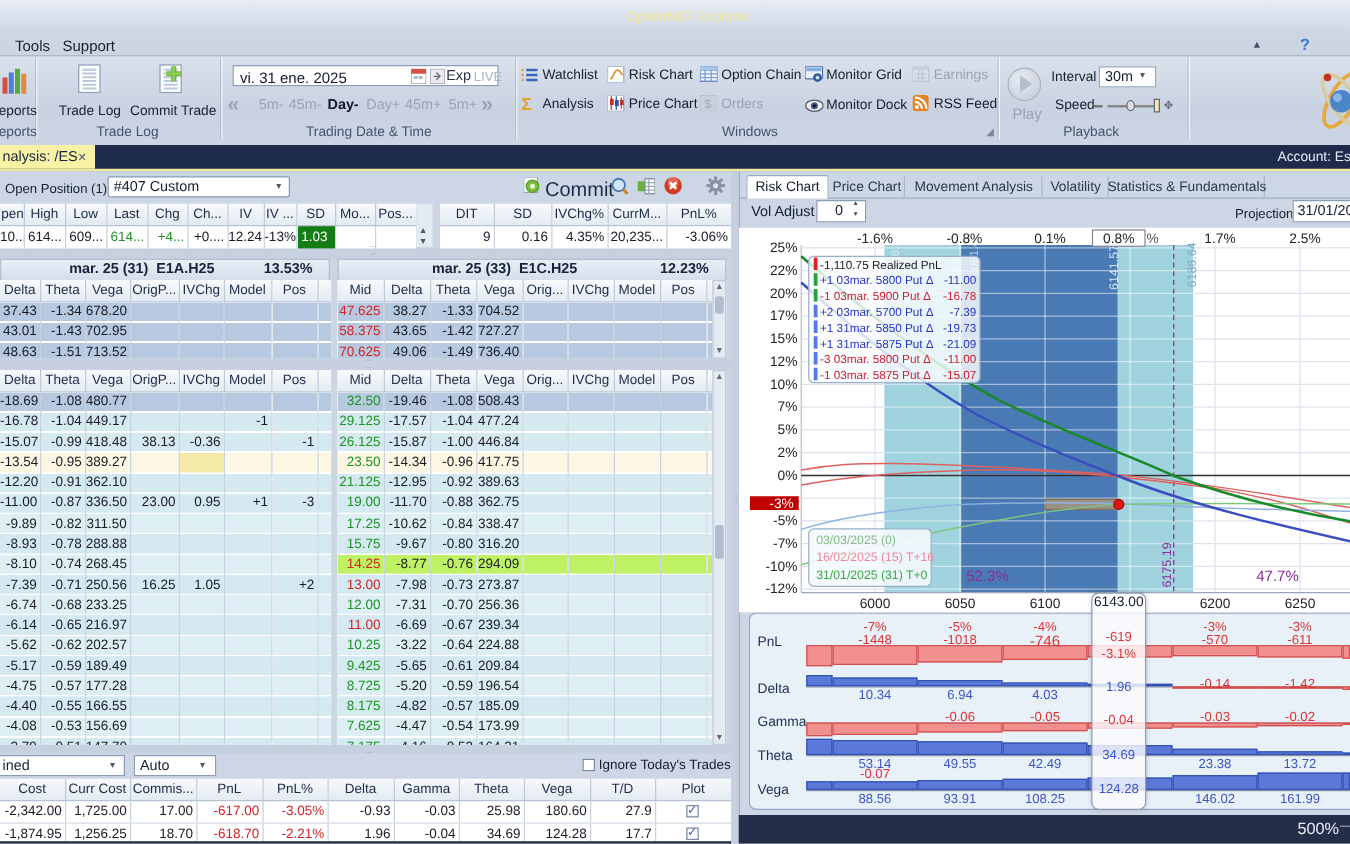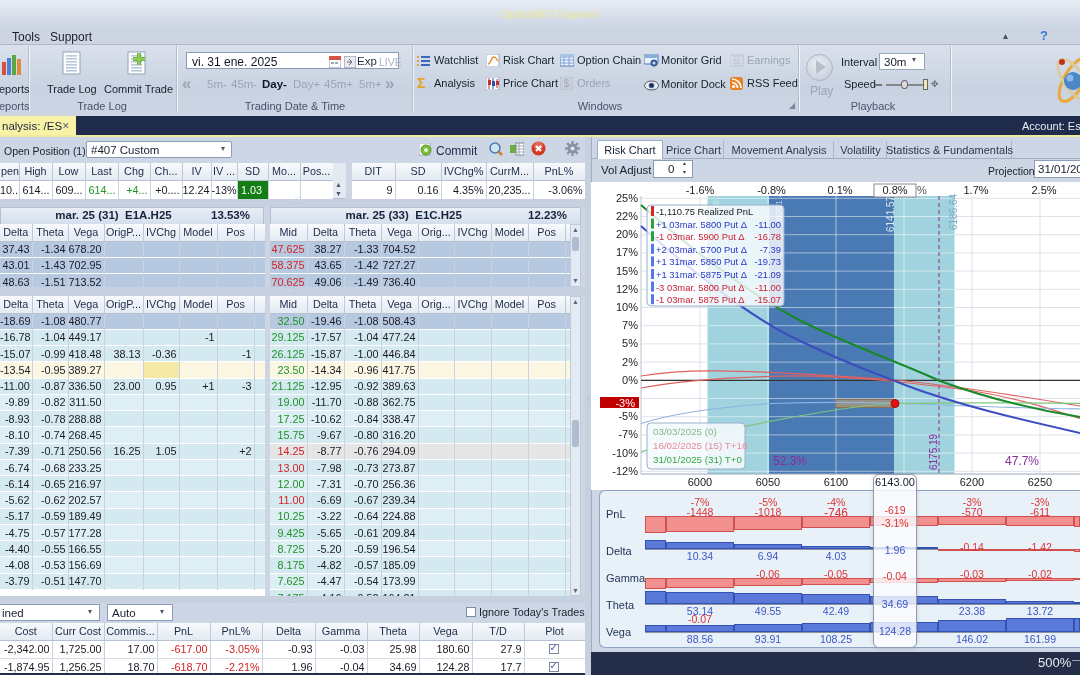--- a/index.html
+++ b/index.html
@@ -190,21 +190,21 @@
 <div class="a" style="left:0;top:137px;width:585px;height:26px;background:#ccd6e4;"></div>
     <div class="a" style="left:4px;top:146px;font-size:10.5px;color:#16202e;white-space:nowrap;line-height:1;">Open Position (1)</div>
     <div class="a" style="left:86px;top:141px;width:146px;height:17px;background:#fff;border:1px solid #8b9cb8;border-radius:2px;"></div>
     <div class="a" style="left:91px;top:145px;font-size:11.5px;color:#16202e;white-space:nowrap;line-height:1;">#407 Custom</div>
     <div class="a" style="left:221px;top:145px;font-size:8px;color:#556;white-space:nowrap;line-height:1;">▾</div>
     <div class="a" style="left:419px;top:142px;width:13px;height:13px;"><svg width="13" height="13">
         <rect x="0" y="0" width="11" height="12" fill="#fff" stroke="#9ab"></rect>
         <circle cx="7" cy="7" r="5" fill="#7cbb3c" stroke="#5a9a28"></circle>
         <circle cx="7" cy="7" r="2" fill="#e8f4d8"></circle>
       </svg></div>
-    <div class="a" style="left:436px;top:145px;font-size:12px;color:#1c2b4a;white-space:nowrap;line-height:1;">Commit</div>
+    <div class="a" style="left:436px;top:145px;font-size:16px;color:#1c2b4a;white-space:nowrap;line-height:1;">Commit</div>
     <div class="a" style="left:488px;top:141px;width:16px;height:16px;"><svg width="16" height="16">
         <circle cx="7" cy="7" r="5" fill="#cfe4f4" stroke="#4a7ab0" stroke-width="1.5"></circle>
         <line x1="10.5" y1="10.5" x2="14" y2="14" stroke="#c8862a" stroke-width="2.5"></line>
       </svg></div>
     <div class="a" style="left:510px;top:142px;width:14px;height:14px;"><svg width="14" height="14">
         <rect x="0" y="3" width="7" height="8" fill="#6ab03c"></rect>
         <rect x="6" y="1" width="8" height="12" fill="#fff" stroke="#889"></rect>
         <path d="M6 4h8M6 7h8M6 10h8M9 1v12" stroke="#9ab"></path>
       </svg></div>
     <div class="a" style="left:531px;top:141px;width:15px;height:15px;"><svg width="15" height="15">
@@ -488,20 +488,30 @@
             <td>-13.54</td>
             <td>-0.95</td>
             <td>389.27</td>
             <td></td>
             <td style="background:#f5e9a8;"></td>
             <td></td>
             <td></td>
             <td></td>
           </tr>
           <tr style="height:16.27px;background:#d5e9f1;border-bottom:1px solid rgba(255,255,255,.55);">
+            <td>-12.20</td>
+            <td>-0.91</td>
+            <td>362.10</td>
+            <td></td>
+            <td></td>
+            <td></td>
+            <td></td>
+            <td></td>
+          </tr>
+          <tr style="height:16.27px;background:#d5e9f1;border-bottom:1px solid rgba(255,255,255,.55);">
             <td>-11.00</td>
             <td>-0.87</td>
             <td>336.50</td>
             <td>23.00</td>
             <td>0.95</td>
             <td>+1</td>
             <td>-3</td>
             <td></td>
           </tr>
           <tr style="height:16.27px;background:#ddeef4;border-bottom:1px solid rgba(255,255,255,.55);">
@@ -743,21 +753,21 @@
             <td>-9.67</td>
             <td>-0.80</td>
             <td>316.20</td>
             <td></td>
             <td></td>
             <td></td>
             <td></td>
             <td></td>
             <td></td>
           </tr>
-          <tr style="height:16.27px;background:#e5e5e5;border-bottom:1px solid rgba(255,255,255,.55);margin-top:32px;">
+          <tr style="height:16.27px;background:#bef264;border-bottom:1px solid rgba(255,255,255,.55);margin-top:32px;">
             <td class="num-r">14.25</td>
             <td>-8.77</td>
             <td>-0.76</td>
             <td>294.09</td>
             <td></td>
             <td></td>
             <td></td>
             <td></td>
             <td></td>
             <td></td>

